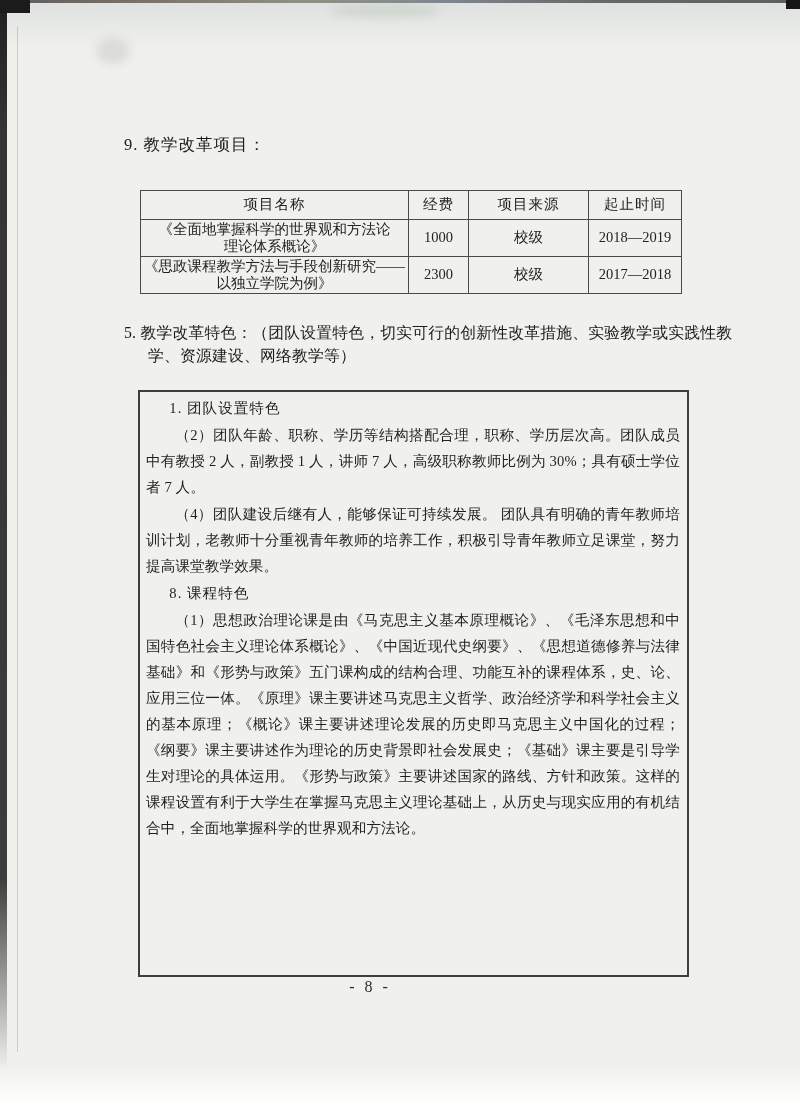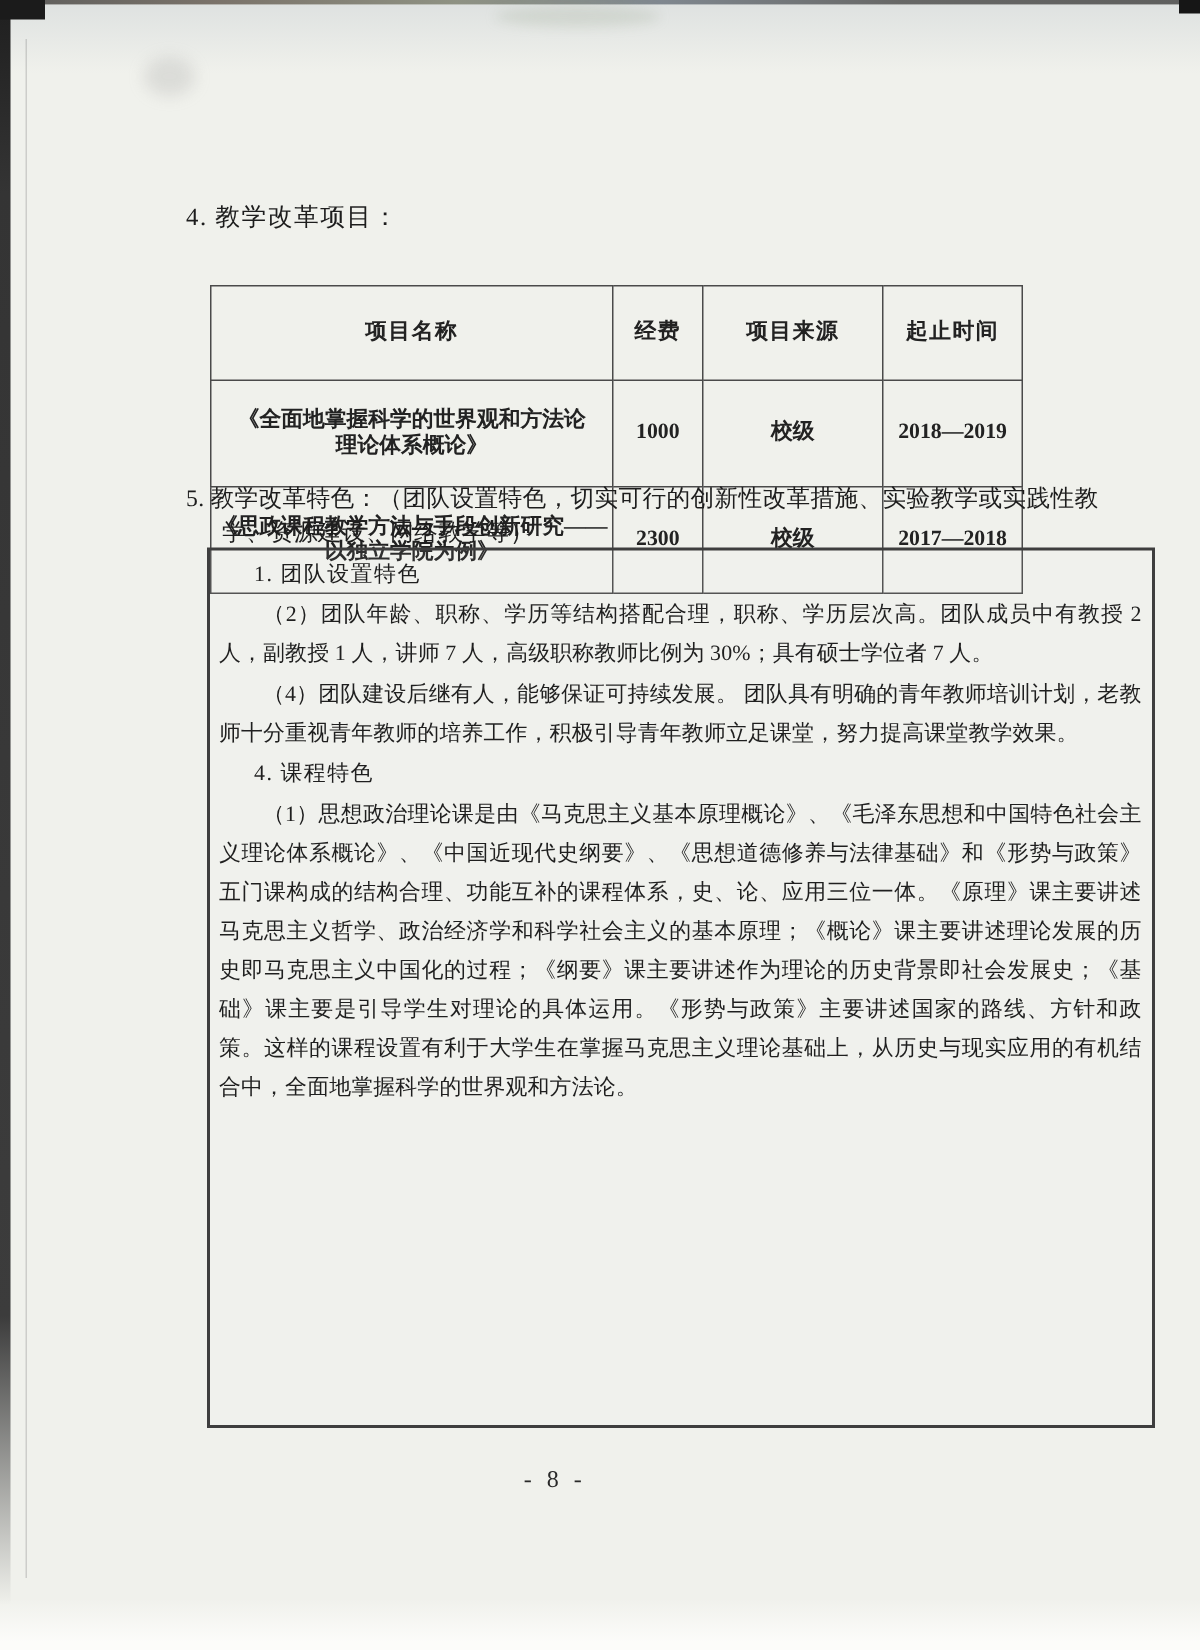--- a/index.html
+++ b/index.html
@@ -43,36 +43,36 @@
   }
   
   .sec4-heading { position:absolute; left:124px; top:134px; font-size:16.5px; letter-spacing:1px; }
   .sec4-note    { position:absolute; left:129px; top:163px; font-size:15.5px; letter-spacing:.4px; }
   table.projects {
     position:absolute; left:140px; top:190px; width:541px;
     border-collapse:collapse; table-layout:fixed;
   }
   table.projects th, table.projects td {
     border:1.4px solid #4a4a4a; text-align:center; vertical-align:middle;
-    font-size:14.5px; font-weight:bold; padding:17px 2px; line-height:17.5px;
+    font-size:14.5px; font-weight:normal; padding:0 2px; line-height:17.5px;
     color:#222;
   }
   table.projects thead th { height:28px; letter-spacing:1px; }
   table.projects tbody td { height:36px; }
   .col-name   { width:268px; }
   .col-fund   { width:60px;  }
   .col-source { width:120px; }
   .col-period { width:93px;  }
   .sec5-heading {
     position:absolute; left:124px; top:321px; width:606px;
     font-size:15.8px; line-height:23px; letter-spacing:.2px;
     padding-left:24px; text-indent:-24px;
   }
   .feature-box {
-    position:absolute; left:138px; top:365px; width:632px; height:587px;
+    position:absolute; left:138px; top:390px; width:551px; height:587px;
     border:2px solid #3e3e3e; box-sizing:border-box;
     padding:3px 7px 0 6px; overflow:hidden; background:rgba(255,255,255,.06);
   }
   .feature-box p {
     margin:0 0 1px 0; font-size:14.6px; line-height:26px;
     text-align:justify; text-indent:2em; color:#1f1f1f; letter-spacing:.1px;
   }
   .feature-box p.sub-heading { text-indent:1.6em; text-align:left; letter-spacing:1px; }
   .page-number {
     position:absolute; left:0; top:978px; width:740px; text-align:center;
@@ -86,21 +86,21 @@
 
   <div class="edge-top"></div>
   <div class="shade-top"></div>
   <div class="smudge-a"></div>
   <div class="smudge-b"></div>
   <div class="edge-left"></div>
   <div class="inner-line-left"></div>
   <div class="corner-tl"></div>
   <div class="corner-tr"></div>
 
-  <div class="sec4-heading">4. 教学改革项目：</div>
+  <div class="sec4-heading">9. 教学改革项目：</div>
 
   <table class="projects">
     <colgroup>
       <col class="col-name">
         <col class="col-fund">
         <col class="col-source">
         <col class="col-period">
     </colgroup>
     <thead>
       <tr>
@@ -131,21 +131,21 @@
       </tr>
     </tbody>
   </table>
 
   <div class="sec5-heading">5. 教学改革特色：（团队设置特色，切实可行的创新性改革措施、实验教学或实践性教学、资源建设、网络教学等）</div>
 
   <div class="feature-box">
     <p class="sub-heading">1. 团队设置特色</p>
     <p>（2）团队年龄、职称、学历等结构搭配合理，职称、学历层次高。团队成员中有教授 2 人，副教授 1 人，讲师 7 人，高级职称教师比例为 30%；具有硕士学位者 7 人。</p>
     <p>（4）团队建设后继有人，能够保证可持续发展。 团队具有明确的青年教师培训计划，老教师十分重视青年教师的培养工作，积极引导青年教师立足课堂，努力提高课堂教学效果。</p>
-    <p class="sub-heading">4. 课程特色</p>
+    <p class="sub-heading">8. 课程特色</p>
     <p>（1）思想政治理论课是由《马克思主义基本原理概论》、《毛泽东思想和中国特色社会主义理论体系概论》、《中国近现代史纲要》、《思想道德修养与法律基础》和《形势与政策》五门课构成的结构合理、功能互补的课程体系，史、论、应用三位一体。《原理》课主要讲述马克思主义哲学、政治经济学和科学社会主义的基本原理；《概论》课主要讲述理论发展的历史即马克思主义中国化的过程；《纲要》课主要讲述作为理论的历史背景即社会发展史；《基础》课主要是引导学生对理论的具体运用。《形势与政策》主要讲述国家的路线、方针和政策。这样的课程设置有利于大学生在掌握马克思主义理论基础上，从历史与现实应用的有机结合中，全面地掌握科学的世界观和方法论。</p>
 
   </div>
 
   <div class="page-number">- 8 -</div>
 
   <div class="fade-bottom"></div>
 </div>
 
 </body></html>

